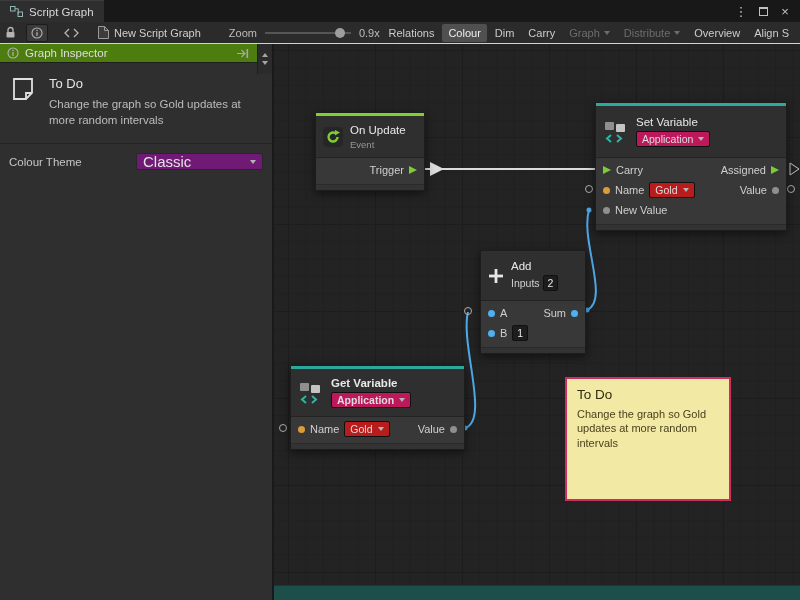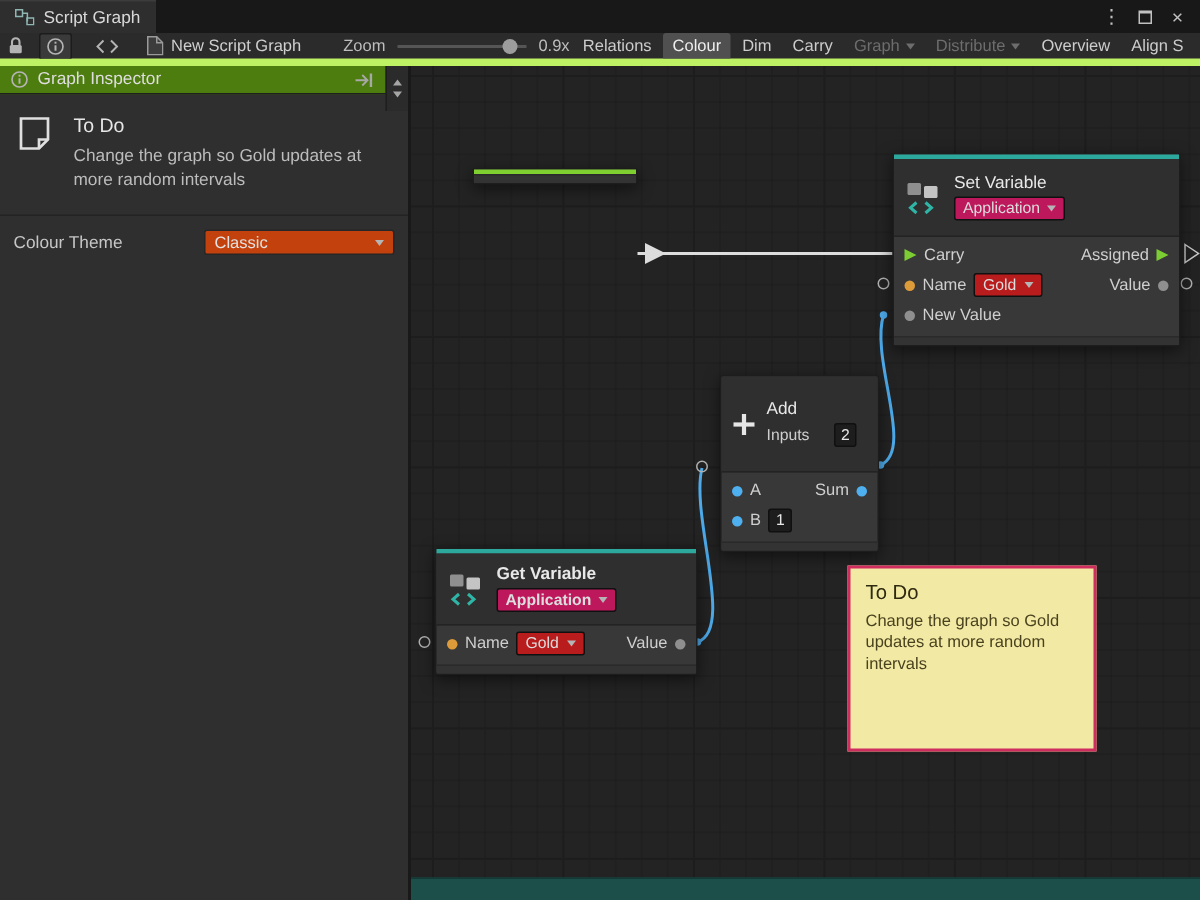--- a/index.html
+++ b/index.html
@@ -12,21 +12,21 @@
               display:flex; align-items:stretch; }
   .tab { display:flex; align-items:center; gap:6px; padding:0 10px; background:#2e2e2e;
          color:#d8d8d8; font-size:11.5px; border-top:1px solid #3c3c3c; }
   .titlebar-right { margin-left:auto; display:flex; align-items:center; gap:4px;
                     padding-right:6px; color:#c0c0c0; font-size:13px; }
   .tb-btn { width:18px; height:18px; display:flex; align-items:center; justify-content:center; }
   .max-box { width:9px; height:9px; border:1px solid #c0c0c0; border-top-width:2px; }
 
   
   .toolbar { position:absolute; left:0; top:22px; width:800px; height:22px; background:#2b2b2b;
-             border-bottom:5px solid #bef264; display:flex; align-items:center; font-size:11px;
+             border-bottom:1px solid #bef264; display:flex; align-items:center; font-size:11px;
              color:#c8c8c8; padding:0 5px; white-space:nowrap; overflow:hidden; }
   .tool-ic { display:flex; align-items:center; }
   .info-box { border:1px solid #1c1c1c; background:#3a3a3a; border-radius:2px; padding:2px 4px;
               display:flex; align-items:center; margin-left:10px; }
   .code-ic { margin-left:16px; }
   .asset { display:flex; align-items:center; gap:5px; margin-left:18px; color:#cfcfcf; }
   .zoom-wrap { display:flex; align-items:center; margin-left:28px; color:#bdbdbd; }
   .slider { position:relative; width:86px; height:2px; background:#555; margin:0 8px; }
   .slider-handle { position:absolute; left:70px; top:-4px; width:10px; height:10px;
                    border-radius:50%; background:#9d9d9d; }
@@ -49,23 +49,23 @@
              justify-content:center; gap:4px; }
   .car-up { width:0; height:0; border-left:3.5px solid transparent; border-right:3.5px solid transparent;
             border-bottom:4px solid #a5a5a5; }
   .car-dn { width:0; height:0; border-left:3.5px solid transparent; border-right:3.5px solid transparent;
             border-top:4px solid #a5a5a5; }
   .todo { display:flex; gap:13px; padding:13px 10px 15px 10px; border-bottom:1px solid #232323; }
   .todo-title { font-size:13px; color:#e6e6e6; margin-bottom:6px; }
   .todo-body { font-size:11.5px; color:#bcbcbc; line-height:1.35; max-width:205px; }
   .theme-row { display:flex; align-items:center; padding:9px 9px; }
   .theme-label { font-size:11.5px; color:#c6c6c6; }
-  .theme-select { margin-left:auto; width:127px; height:17px; background:#c2410c;
+  .theme-select { margin-left:auto; width:127px; height:17px; background:#701a75;
                   border:1px solid #272727; border-radius:2px; display:flex; align-items:center;
-                  padding:0 6px; font-size:11px; color:#e2e2e2; }
+                  padding:0 6px; font-size:15px; color:#e2e2e2; }
   .theme-select .caret { margin-left:auto; }
 
   
   .canvas { position:absolute; left:274px; top:44px; width:526px; height:556px; background-color:#232323;
             background-image:
               linear-gradient(#1d1d1d 1px, transparent 1px),
               linear-gradient(90deg,#1d1d1d 1px, transparent 1px),
               linear-gradient(rgba(0,0,0,.09) 1px, transparent 1px),
               linear-gradient(90deg, rgba(0,0,0,.09) 1px, transparent 1px);
             background-size:87px 87px, 87px 87px, 17.4px 17.4px, 17.4px 17.4px;
@@ -93,21 +93,21 @@
         border-radius:2px; padding:1px 5px; color:#dddddd; font-size:10.5px; }
   .dd.header-dd { background:#be185d; }
   .dot { width:7px; height:7px; border-radius:50%; flex:0 0 auto; }
   .dot.blue   { background:#4fb0f0; }
   .dot.orange { background:#de9b3a; }
   .dot.gray   { background:#8f8f8f; }
   .tri { width:0; height:0; border-top:4.5px solid transparent; border-bottom:4.5px solid transparent;
          border-left:8px solid #7ccd34; flex:0 0 auto; }
   .valbox { background:#1d1d1d; border:1px solid #101010; border-radius:2px; padding:0 4px;
             color:#e8e8e8; font-size:10.5px; line-height:14px; }
-  .inputs-line { display:flex; align-items:center; gap:16px; color:#cfcfcf; font-size:10.5px; }
+  .inputs-line { display:flex; align-items:center; gap:3px; color:#cfcfcf; font-size:10.5px; }
 
   
   .sticky { position:absolute; left:291px; top:333px; width:166px; height:124px; background:#f2e9a4;
             border:2px solid #cf2c5f; z-index:2; padding:8px 10px; }
   .sticky-title { font-size:13.5px; color:#2f2a10; margin-bottom:5px; }
   .sticky-text { font-size:11px; color:#49421e; line-height:1.3; }
 </style>
 </head>
 <body>
 
@@ -244,20 +244,37 @@
       <circle cx="313" cy="266" r="2.5" fill="#4da9e8"></circle>
       <circle cx="315" cy="166" r="2.5" fill="#4da9e8"></circle>
       <circle cx="9" cy="384" r="3.5" fill="#232323" stroke="#b0b0b0"></circle>
       <circle cx="194" cy="267" r="3.5" fill="none" stroke="#b0b0b0"></circle>
       <circle cx="315" cy="145" r="3.5" fill="#232323" stroke="#b0b0b0"></circle>
       <circle cx="517" cy="145" r="3.5" fill="#232323" stroke="#b0b0b0"></circle>
     </svg>
 
     <div class="node" style="left:41px; top:68px; width:110px;">
       <div class="accent green"></div>
+      <div class="nhead" style="height:42px;">
+        <svg width="20" height="20" viewBox="0 0 20 20">
+          <rect x="0" y="0" width="20" height="20" rx="4" fill="#262626"></rect>
+          <path d="M14.5 10a4.5 4.5 0 1 1-2-3.7" stroke="#7ccd34" stroke-width="2.4" fill="none"></path>
+          <polygon points="12,3 17,5.5 12,8.5" fill="#7ccd34"></polygon>
+        </svg>
+        <div class="titles">
+          <span class="ntitle">On Update</span>
+          <span class="nsub">Event</span>
+        </div>
+      </div>
+      <div class="nbody">
+        <div class="prow" style="justify-content:flex-end;">
+          <span>Trigger</span>
+          <span class="tri"></span>
+        </div>
+      </div>
       <div class="nfoot"></div>
     </div>
 
     <div class="node" style="left:321px; top:58px; width:192px;">
       <div class="accent teal"></div>
       <div class="nhead" style="height:52px;">
         <svg width="26" height="22" viewBox="0 0 26 22">
           <rect x="2" y="1" width="9" height="8" rx="1" fill="#8f8f8f"></rect>
           <rect x="13" y="3" width="9" height="8" rx="1" fill="#c4c4c4"></rect>
           <path d="M8 14l-4 3.5L8 21" stroke="#2fb5a6" stroke-width="2" fill="none"></path>
@@ -292,21 +309,21 @@
         </div>
         <div class="prow">
           <span class="dot gray"></span>
           <span>New Value</span>
         </div>
       </div>
       <div class="nfoot"></div>
     </div>
 
     <div class="node" style="left:206px; top:206px; width:106px;">
-      <div class="nhead" style="height:64px;">
+      <div class="nhead" style="height:50px;">
         <svg width="16" height="16" viewBox="0 0 16 16">
           <rect x="6.6" y="1" width="2.8" height="14" fill="#e6e6e6"></rect>
           <rect x="1" y="6.6" width="14" height="2.8" fill="#e6e6e6"></rect>
         </svg>
         <div class="titles">
           <span class="ntitle">Add</span>
           <span class="inputs-line">
             <span>Inputs</span>
             <span class="valbox">2</span>
           </span>

